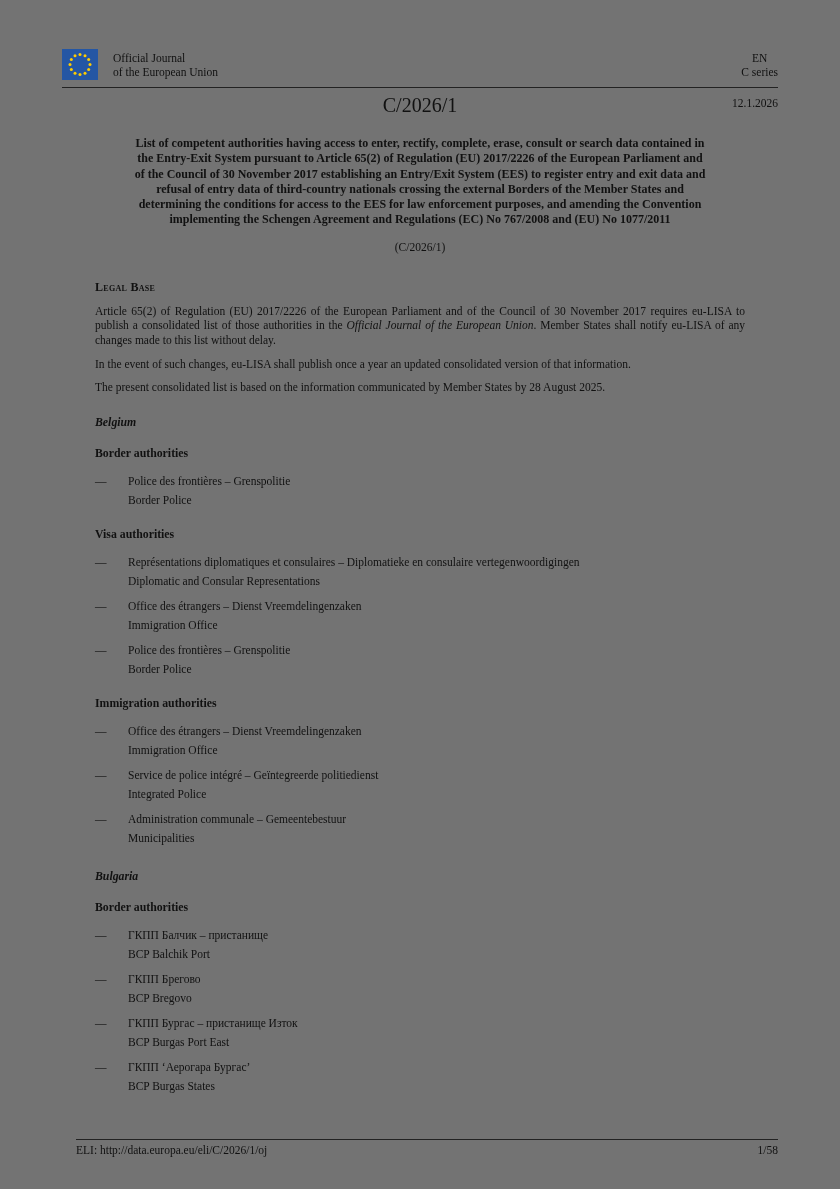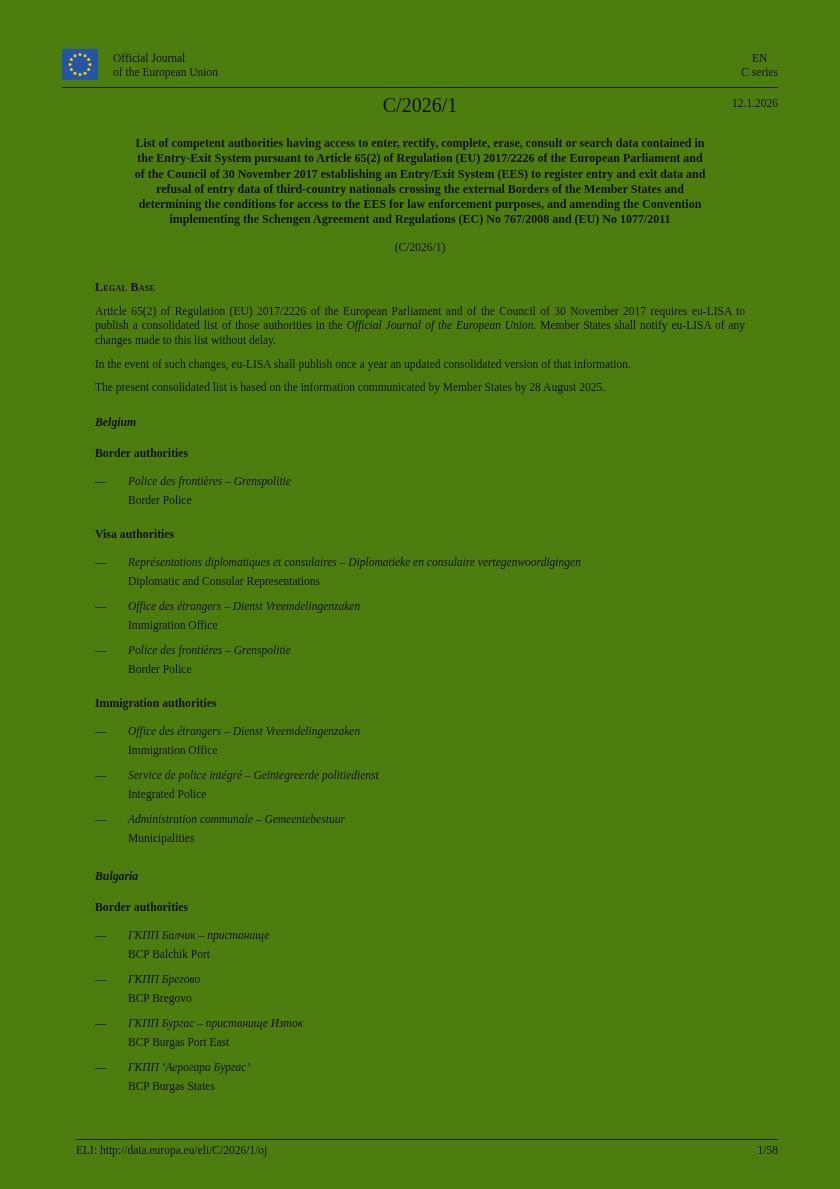--- a/index.html
+++ b/index.html
@@ -1,21 +1,21 @@
 <!DOCTYPE html>
 <html><head>
 <meta charset="utf-8">
 <style>
   * { margin:0; padding:0; box-sizing:border-box; }
   html,body { background:#ffffff; }
   .page {
     position:relative;
     width:840px; height:1189px;
     margin:0 auto;
-    background:#4d7c0f;
+    background:#737373;
     color:#111;
     font-family:"Liberation Serif", serif;
     outline:1px solid #e0e0e0;
     overflow:hidden;
   }
   .header-row {
     display:flex; justify-content:space-between; align-items:flex-start;
     margin:0 62px; padding-top:49px;
   }
   .brand { display:flex; gap:15px; }
@@ -36,21 +36,21 @@
     margin-top:27px; font-weight:bold; font-variant:small-caps;
     font-size:12px; letter-spacing:0.3px;
   }
   .para { margin-top:9px; line-height:14.6px; text-align:justify; }
   .country { margin-top:20px; font-weight:bold; font-style:italic; font-size:11.8px; }
   .authority-heading { margin-top:16px; font-weight:bold; font-size:11.8px; }
   .list { margin-top:11px; }
   .list-item { display:flex; margin-bottom:5px; line-height:19.5px; }
   .dash { width:33px; flex:none; }
   .item-text { flex:1; }
-  .orig { display:block; font-style:italic; }
+  .orig { display:block; }
   .trans { display:block; }
   .footer {
     position:absolute; left:76px; right:62px; top:1139px;
     border-top:1.6px solid #222; padding-top:4px;
     display:flex; justify-content:space-between; font-size:11.5px;
   }
 </style>
 </head>
 <body>
 

